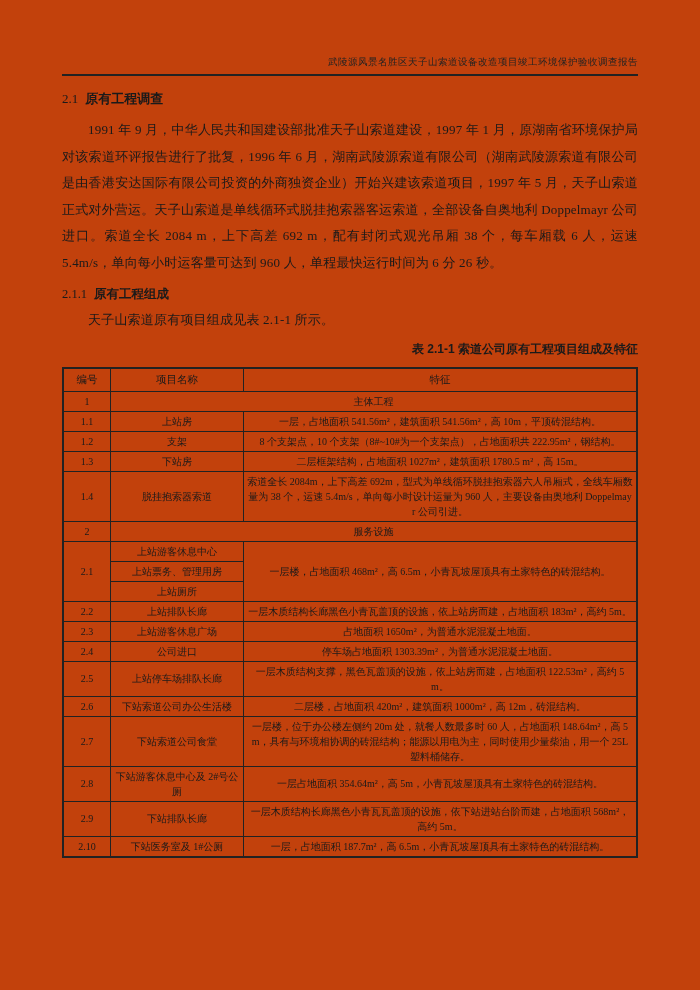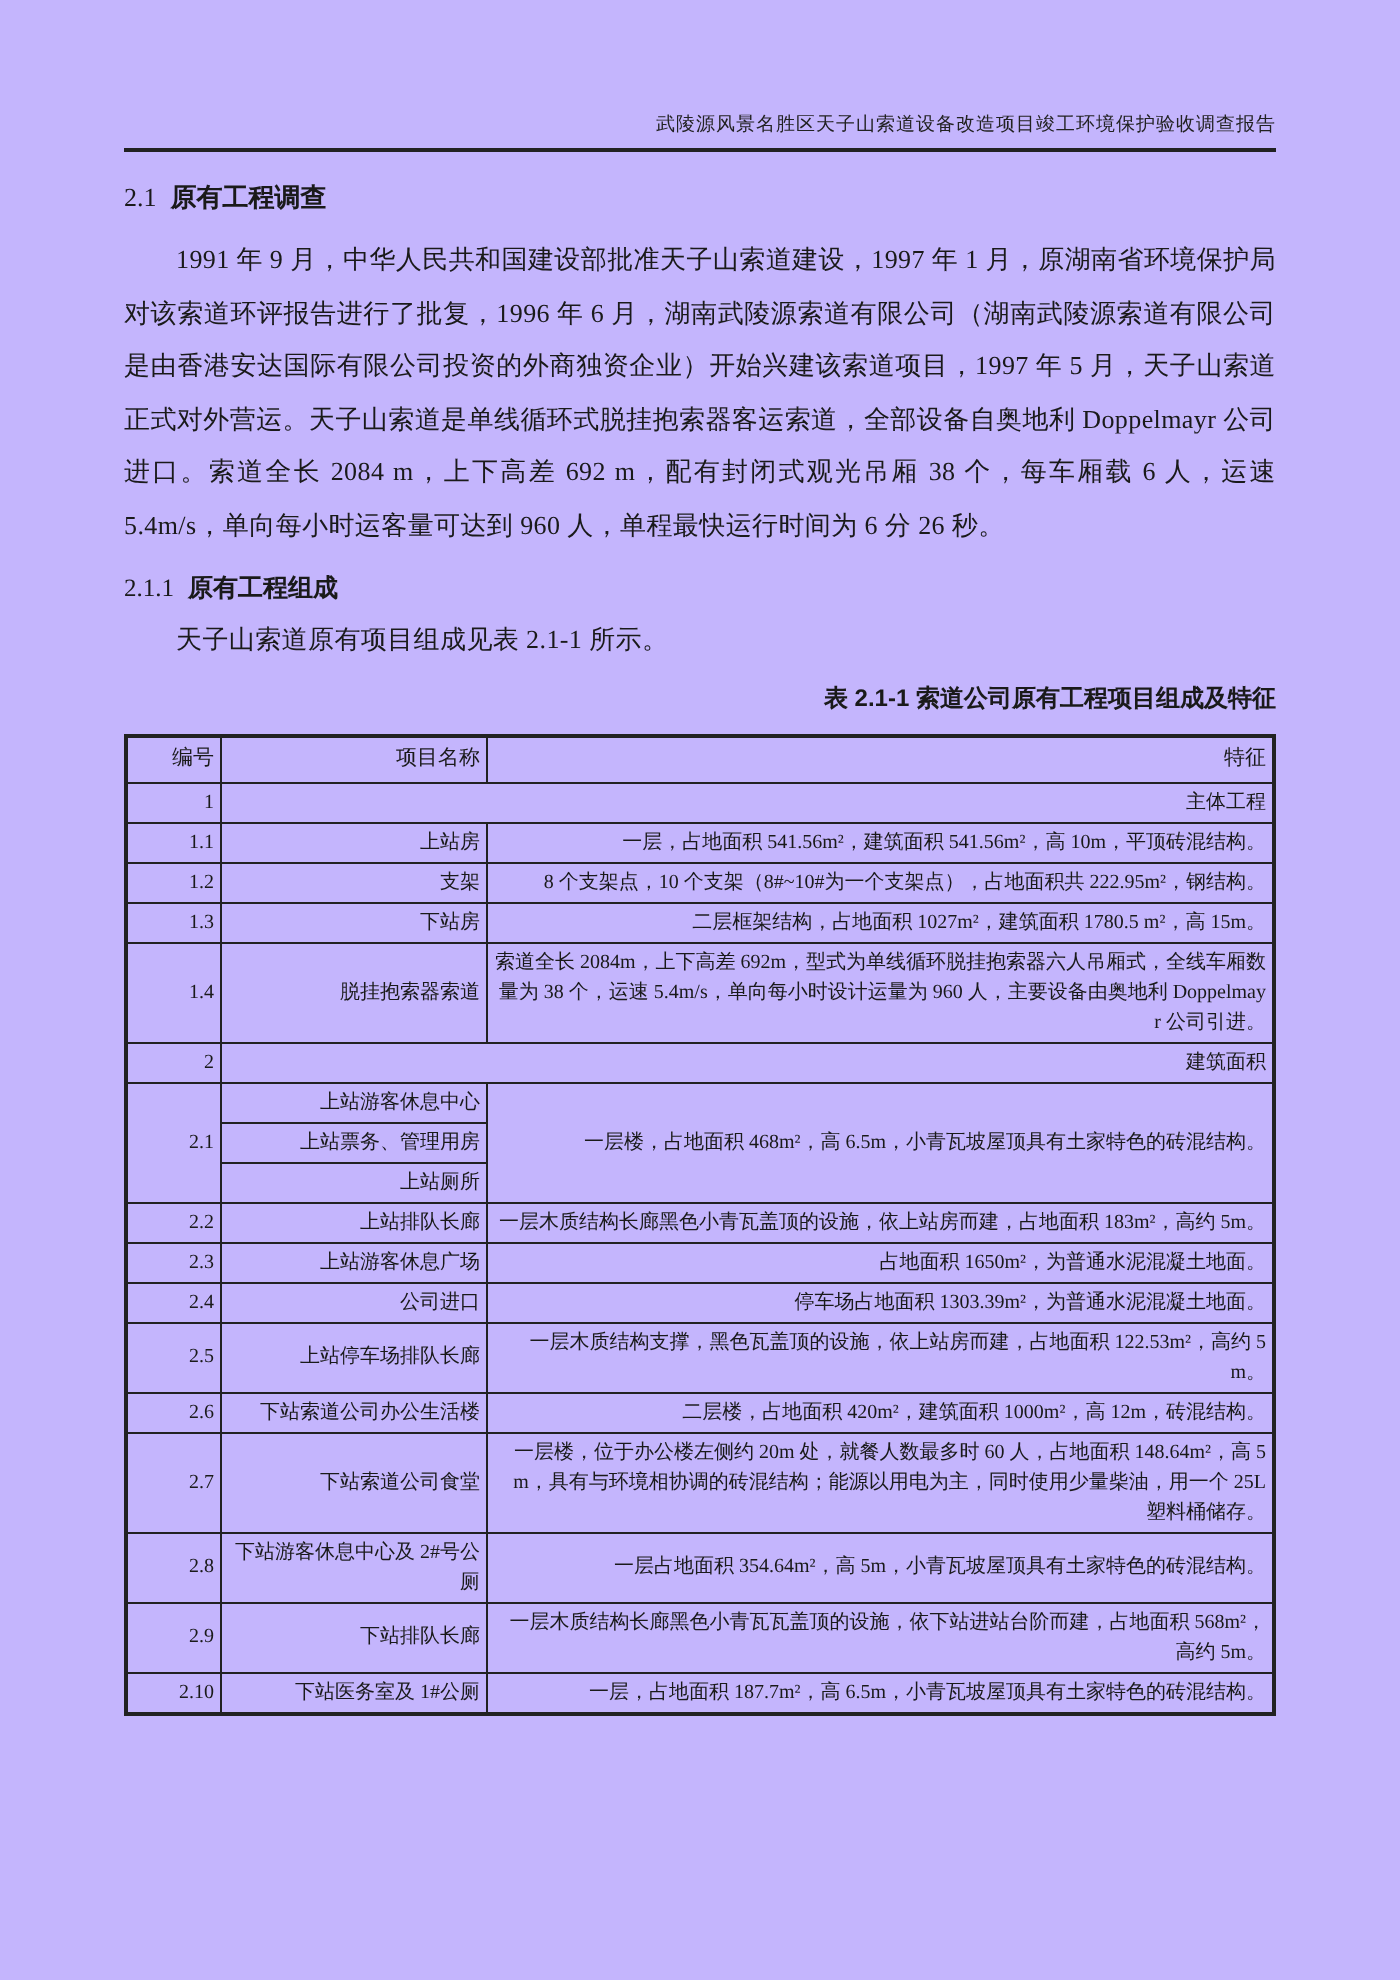--- a/index.html
+++ b/index.html
@@ -1,17 +1,17 @@
 <!DOCTYPE html>
 <html><head>
 <meta charset="utf-8">
 <style>
   html,body{margin:0;padding:0;background:#888;}
   .page{
-    width:700px;height:990px;background:#c4b5fd;position:relative;
+    width:700px;height:990px;background:#c2410c;position:relative;
     font-family:"Liberation Serif","DejaVu Serif",serif;color:#1a1a1a;
     overflow:hidden;box-sizing:border-box;
   }
   .content{margin:0 62px;}
   .doc-header{
     padding-top:56px;text-align:right;font-size:9.5px;letter-spacing:.5px;
     color:#222;border-bottom:2px solid #222;padding-bottom:5px;
   }
   .h1{margin-top:22px;font-size:13.5px;}
   .h2{margin-top:14px;font-size:13px;}
@@ -27,21 +27,21 @@
   .lead{margin-top:4px;font-size:13px;line-height:26px;text-indent:2em;letter-spacing:.2px;}
   .table-title{
     margin-top:8px;text-align:right;font-size:12px;
     font-family:"Liberation Sans","DejaVu Sans",sans-serif;font-weight:bold;
   }
   table.main{
     width:100%;border-collapse:collapse;margin-top:9px;
     font-size:10px;line-height:1.5;table-layout:fixed;
   }
   table.main td{
-    border:1px solid #222;padding:2px 3px;text-align:right;vertical-align:middle;
+    border:1px solid #222;padding:2px 3px;text-align:center;vertical-align:middle;
     word-break:break-all;
   }
   table.main{border:2px solid #222;}
   td.c-no{width:40px;}
   td.c-name{width:126px;}
   td.c-feature{}
   tr.head td{font-size:10.5px;padding:3px;}
   td.name-sub{padding:6px 3px;}
   .page-num{
     position:absolute;bottom:48px;left:0;width:100%;text-align:center;
@@ -96,21 +96,21 @@
             <td class="c-name">下站房</td>
             <td class="c-feature">二层框架结构，占地面积 1027m²，建筑面积 1780.5 m²，高 15m。</td>
           </tr>
           <tr>
             <td class="c-no">1.4</td>
             <td class="c-name">脱挂抱索器索道</td>
             <td class="c-feature">索道全长 2084m，上下高差 692m，型式为单线循环脱挂抱索器六人吊厢式，全线车厢数量为 38 个，运速 5.4m/s，单向每小时设计运量为 960 人，主要设备由奥地利 Doppelmayr 公司引进。</td>
           </tr>
           <tr>
             <td class="c-no">2</td>
-            <td class="" colspan="2">建筑面积</td>
+            <td class="" colspan="2">服务设施</td>
           </tr>
           <tr>
             <td class="c-no" rowspan="3">2.1</td>
             <td class="c-name name-sub">上站游客休息中心</td>
             <td class="c-feature" rowspan="3">一层楼，占地面积 468m²，高 6.5m，小青瓦坡屋顶具有土家特色的砖混结构。</td>
           </tr>
           <tr>
             <td class="c-name name-sub">上站票务、管理用房</td>
           </tr>
           <tr>

